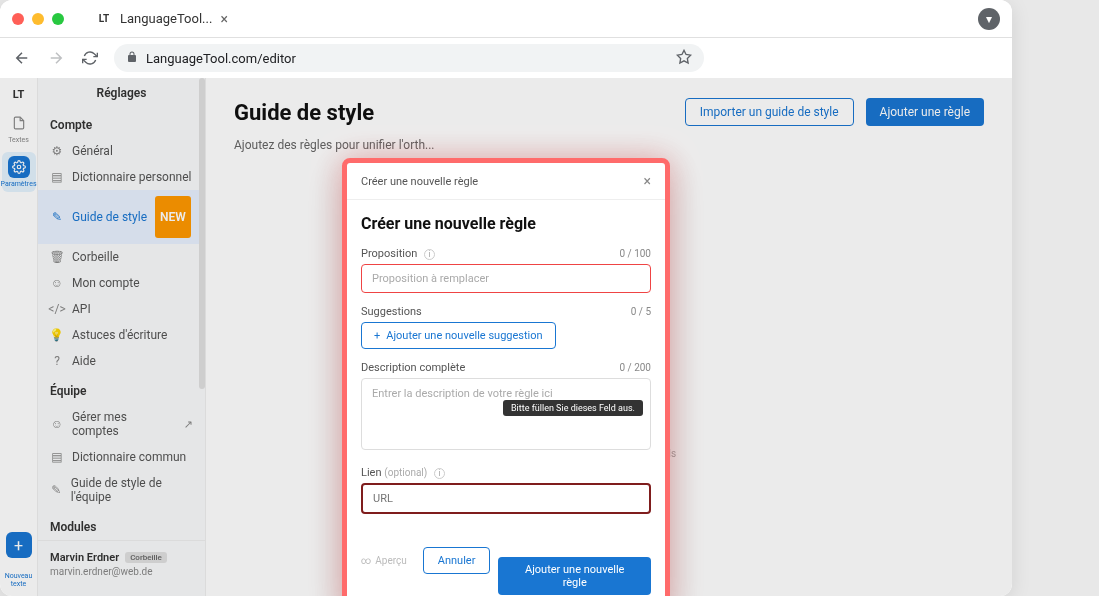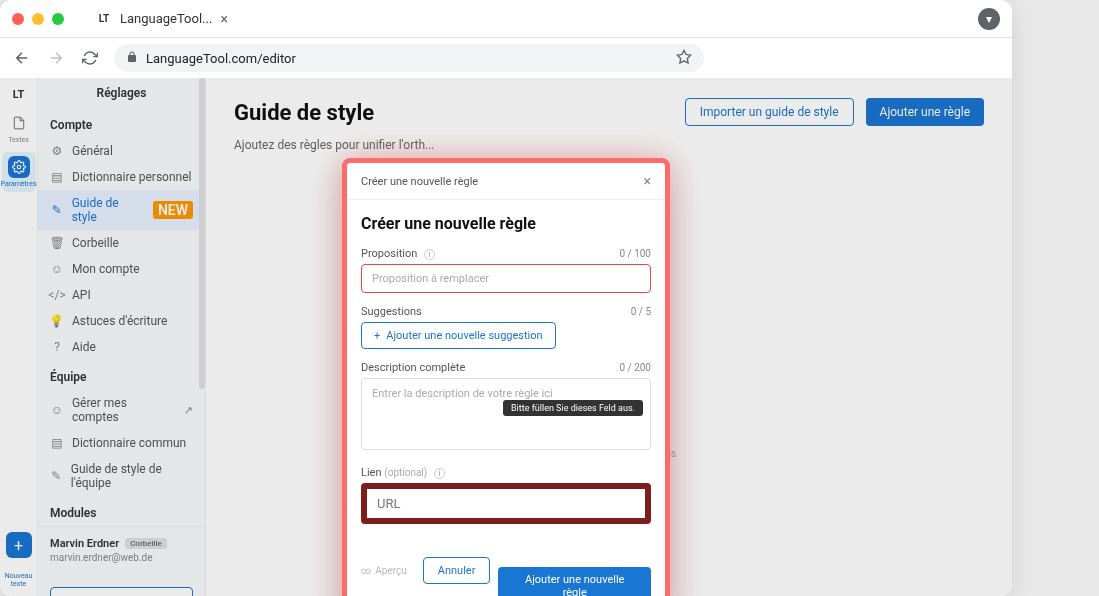--- a/index.html
+++ b/index.html
@@ -36,21 +36,21 @@
 .rail-add-wrap { display:flex; flex-direction:column; align-items:center; margin-top:auto; margin-bottom:8px; }
 .rail-add-label { font-size:7px; color:#1976d2; text-align:center; margin-top:2px; }
 
 .sidebar { width:168px; background:#f9fafb; border-right:1px solid #eee; display:flex; flex-direction:column; overflow-y:auto; position:relative; }
 .sidebar-header { font-size:12px; font-weight:600; text-align:center; padding:8px 0; color:#333; }
 .section-title { font-size:12px; font-weight:600; padding:10px 12px 6px; color:#333; }
 .nav-item { display:flex; align-items:center; gap:8px; padding:6px 12px; font-size:12px; color:#555; cursor:pointer; }
 .nav-item.active { background:#e8f0fe; color:#1976d2; }
 .nav-icon { width:14px; height:14px; display:flex; align-items:center; justify-content:center; font-size:12px; color:#888; }
 .nav-item.active .nav-icon { color:#1976d2; }
-.badge-new { background:#ff9800; color:#fff; font-size:14px; padding:1px 5px; border-radius:3px; font-weight:600;text-align:right; }
+.badge-new { background:#ff9800; color:#fff; font-size:12px; padding:14px 5px; border-radius:3px; font-weight:600;text-align:right; }
 .ext-link { margin-left:auto; font-size:11px; color:#888; }
 .user-block { margin-top:auto; border-top:1px solid #eee; padding:10px 12px; background:#f9fafb; }
 .user-name { font-size:11px; font-weight:600; color:#333; display:flex; align-items:center; gap:6px; }
 .user-badge { font-size:8px; background:#e0e0e0; color:#666; padding:1px 5px; border-radius:3px; font-weight:500; }
 .user-email { font-size:10px; color:#888; margin-top:2px; }
 .logout-btn { width:100%; margin-top:24px; padding:6px; border:1px solid #1976d2; background:#fff; color:#1976d2; border-radius:4px; font-size:11px; cursor:pointer; }
 
 .main { flex:1; background:#fff; padding:20px 28px; position:relative; overflow:hidden; }
 .main-header { display:flex; align-items:center; justify-content:space-between; margin-bottom:12px; }
 .main-title { font-size:22px; font-weight:700; color:#111; }
@@ -75,21 +75,21 @@
 .field-row { display:flex; justify-content:space-between; align-items:center; font-size:11px; color:#555; margin-bottom:4px; }
 .field-row .info-ic { font-size:9px; color:#aaa; border:1px solid #ccc; border-radius:50%; width:11px; height:11px; display:inline-flex; align-items:center; justify-content:center; margin-left:4px; }
 .counter { font-size:10px; color:#888; }
 .input { width:100%; padding:7px 10px; border:1px solid #ef4444; border-radius:4px; font-size:11px; outline:none; margin-bottom:12px; }
 .input::placeholder { color:#aaa; }
 .add-sugg { display:inline-flex; align-items:center; gap:6px; padding:6px 12px; border:1px solid #1976d2; color:#1976d2; border-radius:4px; font-size:11px; cursor:pointer; background:#fff; margin-bottom:12px; }
 .textarea-wrap { position:relative; }
 .textarea { width:100%; height:72px; padding:8px 10px; border:1px solid #ddd; border-radius:4px; font-size:11px; resize:none; outline:none; margin-bottom:12px; }
 .textarea::placeholder { color:#aaa; }
 .tooltip-dark { position:absolute; right:8px; top:22px; background:#333; color:#fff; font-size:9px; padding:3px 8px; border-radius:3px; white-space:nowrap; }
-.input-plain { width:100%; padding:7px 10px; border:6px solid #7f1d1d; border-radius:4px; font-size:13px; outline:none; margin-bottom:12px; }
+.input-plain { width:100%; padding:7px 10px; border:2px solid #7f1d1d; border-radius:4px; font-size:11px; outline:none; margin-bottom:12px; }
 .optional { color:#aaa; font-size:10px; }
 .modal-footer { display:flex; align-items:center; gap:8px; }
 .preview-link { font-size:10px; color:#bbb; display:flex; align-items:center; gap:4px; cursor:default; }
 .spacer { flex:1; }
 .btn-cancel { padding:6px 14px; border:1px solid #1976d2; color:#1976d2; background:#fff; border-radius:4px; font-size:11px; cursor:pointer; }
 .btn-submit { padding:6px 14px; border:none; background:#1976d2; color:#fff; border-radius:4px; font-size:11px; cursor:pointer;margin-top:31px; }
 .scrollbar-hint { position:absolute; right:0; top:0; width:6px; height:60%; background:#e0e0e0; border-radius:3px; }
 </style>
 </head>
 <body>

